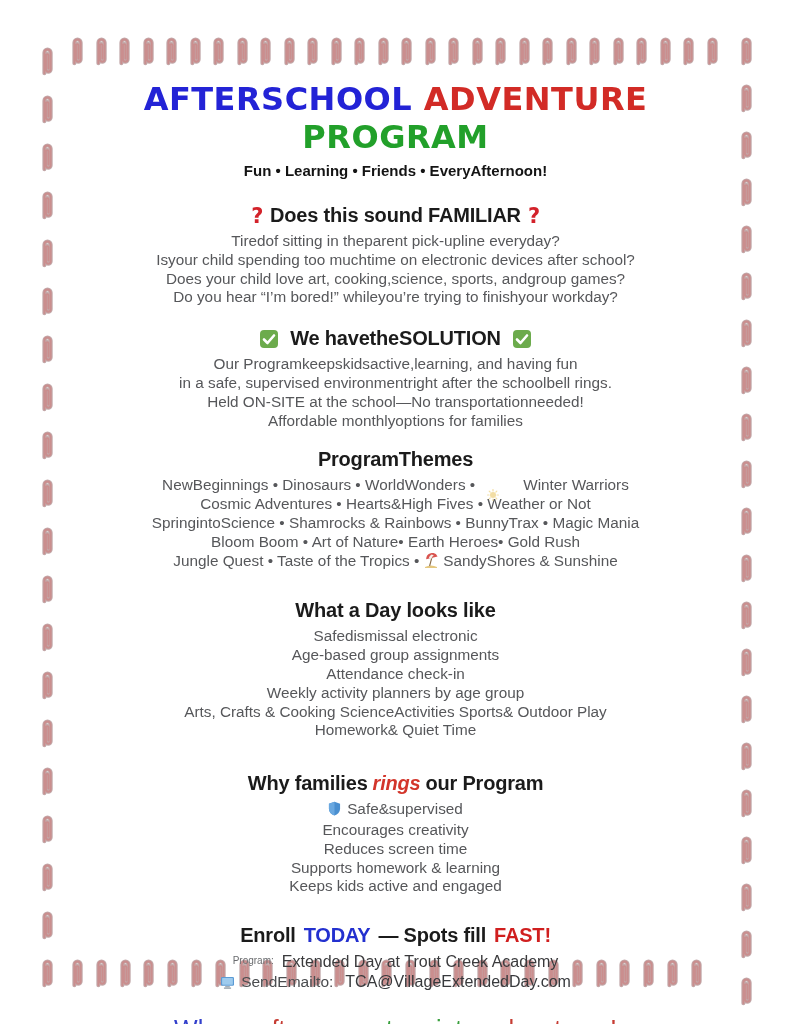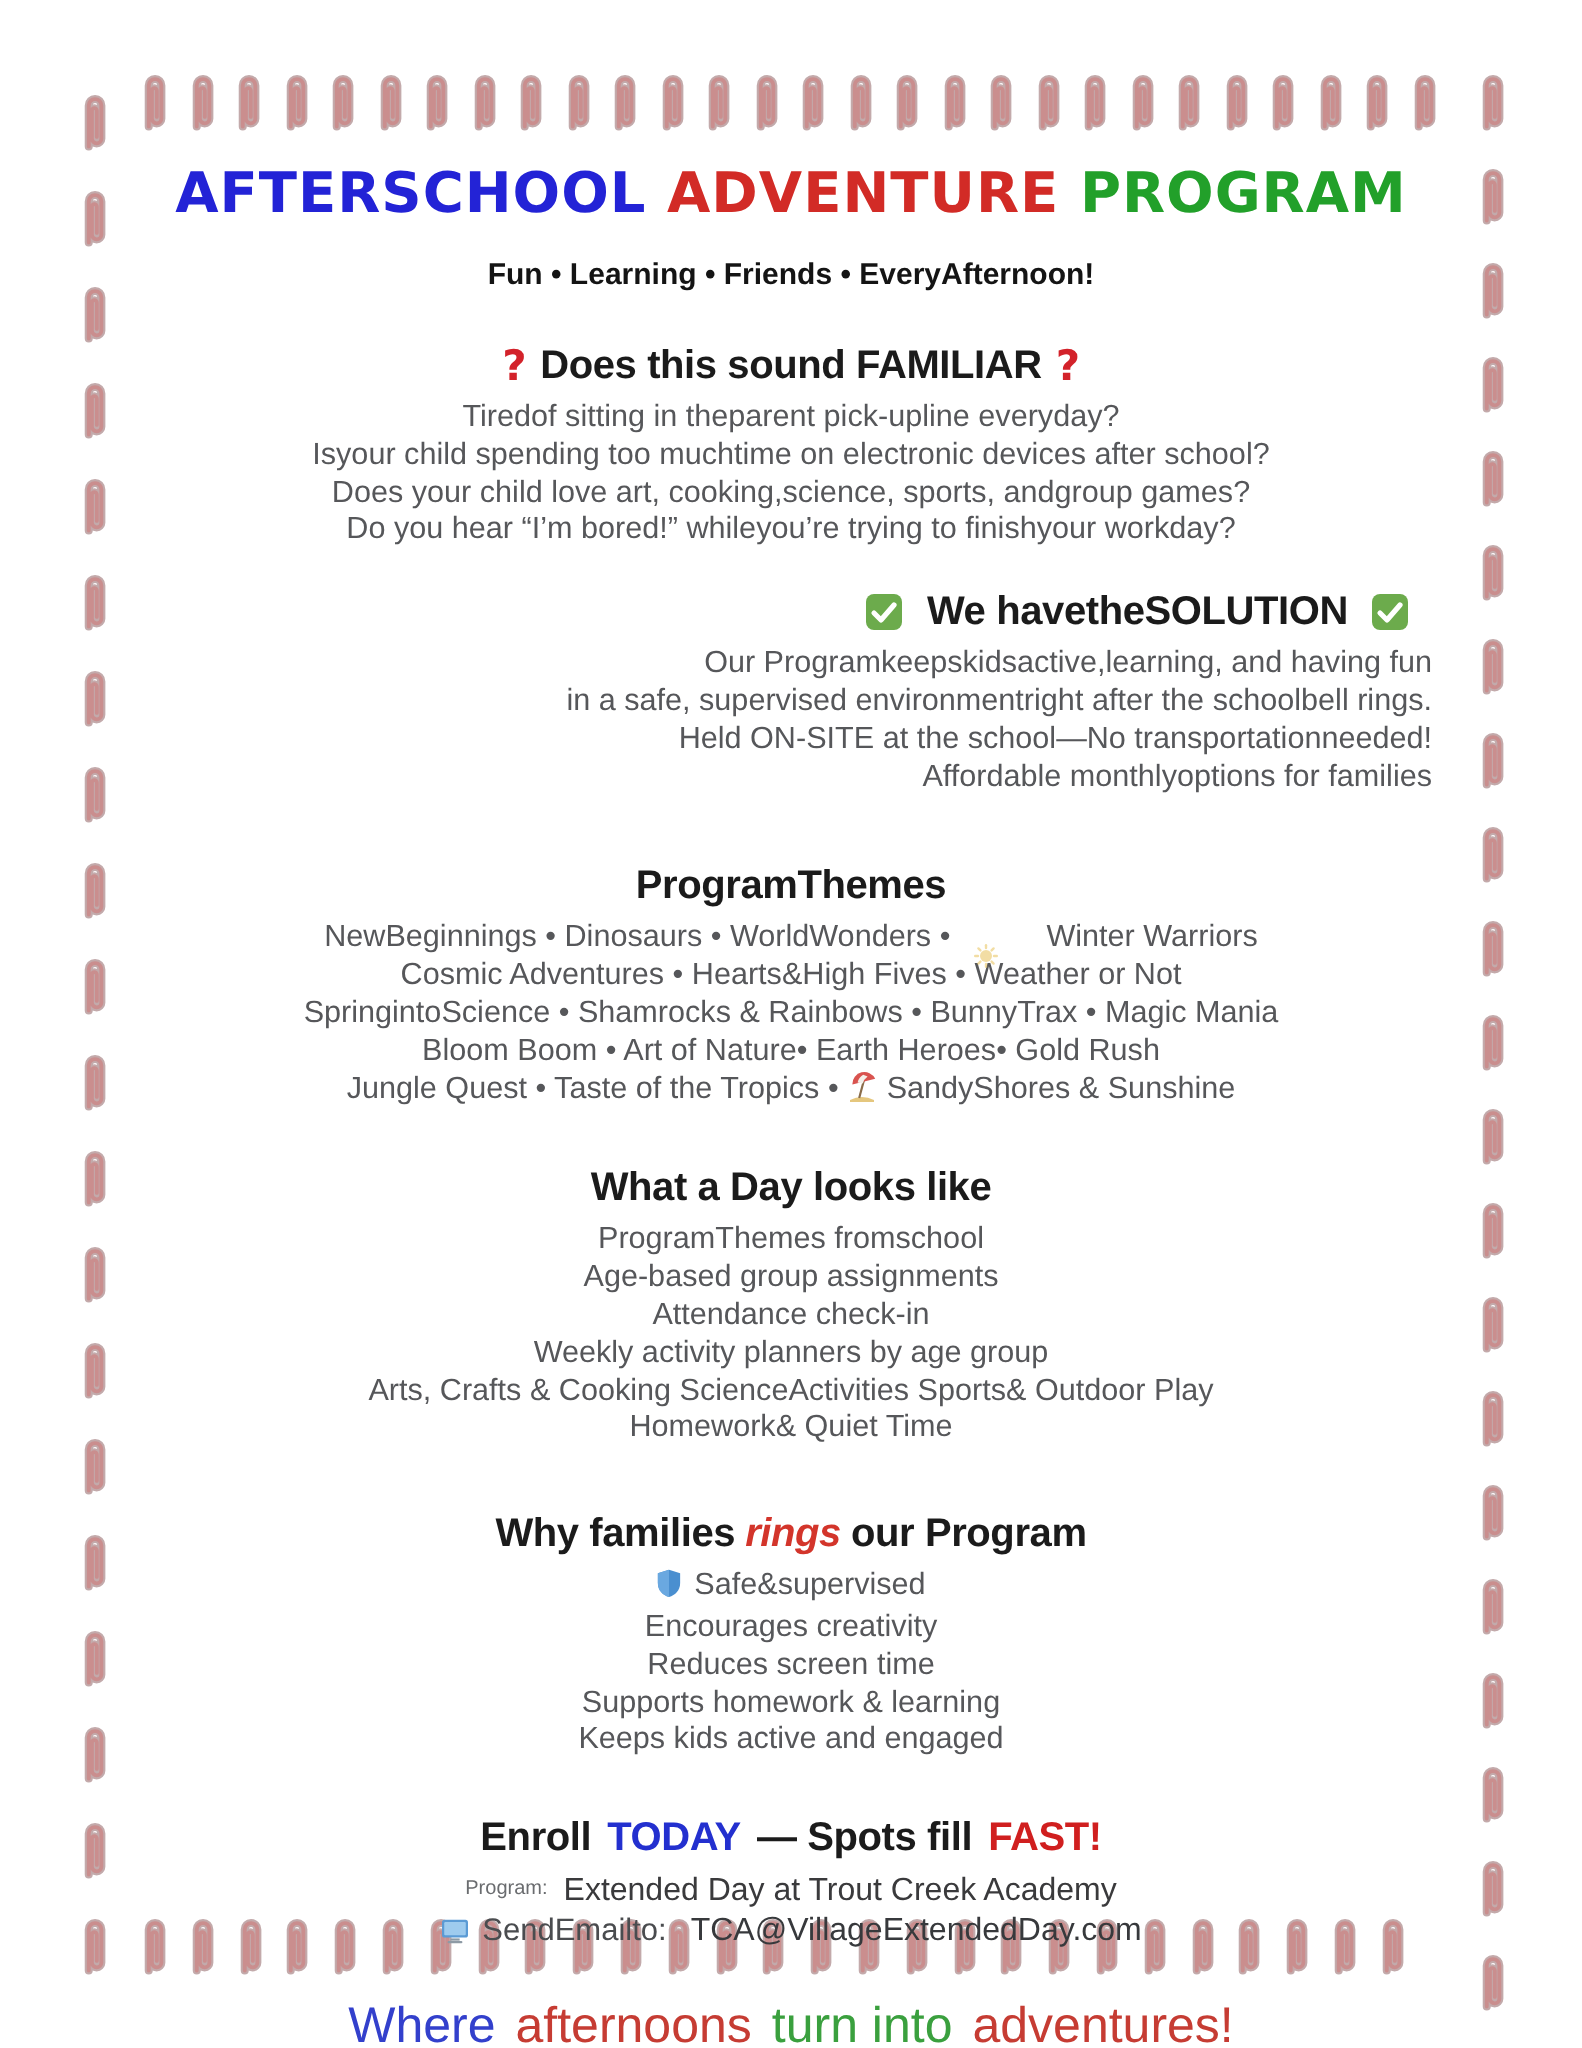--- a/index.html
+++ b/index.html
@@ -12,31 +12,31 @@
   .b-bottom{top:956px;left:70px;right:88px;}
   .b-left{left:40px;top:44px;bottom:34px;flex-direction:column;}
   .b-right{right:38px;top:34px;bottom:16px;flex-direction:column;}
   .clip{display:block;}
   .clip .halo{fill:none;stroke:#c3aaab;stroke-width:4.6;stroke-linecap:round;stroke-linejoin:round;}
   .clip .wire{fill:none;stroke:#ca8e8e;stroke-width:2.2;stroke-linecap:round;stroke-linejoin:round;}
 
   
   .content{position:absolute;left:75px;right:75px;top:80px;text-align:center;}
 
-  .title{margin:0 0 16px;font-size:28px;font-weight:bold;letter-spacing:.5px;
+  .title{margin:0 0 6px;font-size:32px;font-weight:bold;letter-spacing:.5px;
          font-family:"DejaVu Sans", sans-serif;}
   .c-blue{color:#2323d6;} .c-red{color:#d22b26;} .c-green:{color:#22a02a;}
   .c-green{color:#22a02a;}
   .subtitle{font-size:15px;font-weight:bold;color:#141414;margin:0 0 24px;}
 
   h2{font-size:20px;font-weight:bold;color:#1b1b1b;margin:0 0 5px;letter-spacing:-.2px;}
   .line{margin:0;font-size:15.3px;line-height:18.8px;color:#56575a;}
 
   .sec-familiar{margin-bottom:20px;margin-top:20px;}
-  .sec-solution{margin-bottom:34px;text-align:right;}
+  .sec-solution{margin-bottom:18px;}
   .sec-themes{margin-bottom:26px;}
   .sec-day{margin-bottom:32px;}
   .sec-why{margin-bottom:28px;}
   .sec-enroll{margin-bottom:20px;}
 
   .qmark{color:#d3222a;font-weight:bold;font-size:21px;margin:0 7px;position:relative;top:1px;
          font-family:"DejaVu Sans", sans-serif;}
 
   .check{display:inline-block;width:18px;height:18px;background:#6cab4c;border-radius:4px;
          margin:0 12px;vertical-align:-3px;}
@@ -511,21 +511,21 @@
       <p class="line"><span>Jungle Quest • Taste of the Tropics •</span><span class="beach-icon"><svg viewBox="0 0 16 16" width="16" height="16">
               <path d="M2 14 Q8 11 14 14 L14 15 L2 15 Z" fill="#e5c77e"></path>
               <line x1="9" y1="4" x2="6.6" y2="13" stroke="#8a6d4a" stroke-width="1.1"></line>
               <path d="M3.2 6.2 A6 6 0 0 1 14.6 3.4 Z" fill="#d9534f"></path>
               <path d="M5.8 5.2 A6 6 0 0 1 8.6 1.4 L10.8 2.2 A6 6 0 0 0 8.4 5.8 Z" fill="#f4f0ea"></path>
             </svg></span><span>SandyShores &amp; Sunshine</span></p>
     </section>
 
     <section class="sec-day">
       <h2>What a Day looks like</h2>
-      <p class="line">ProgramThemes fromschool</p>
+      <p class="line">Safedismissal electronic</p>
       <p class="line">Age-based group assignments</p>
       <p class="line">Attendance check-in</p>
       <p class="line">Weekly activity planners by age group</p>
       <p class="line">Arts, Crafts &amp; Cooking ScienceActivities Sports&amp; Outdoor Play</p>
       <p class="line">Homework&amp; Quiet Time</p>
     </section>
 
     <section class="sec-why">
       <h2><span>Why families</span><span class="love">rings</span><span>our Program</span></h2>
       <p class="line"><span class="shield-icon"><svg viewBox="0 0 14 16" width="13" height="15">

